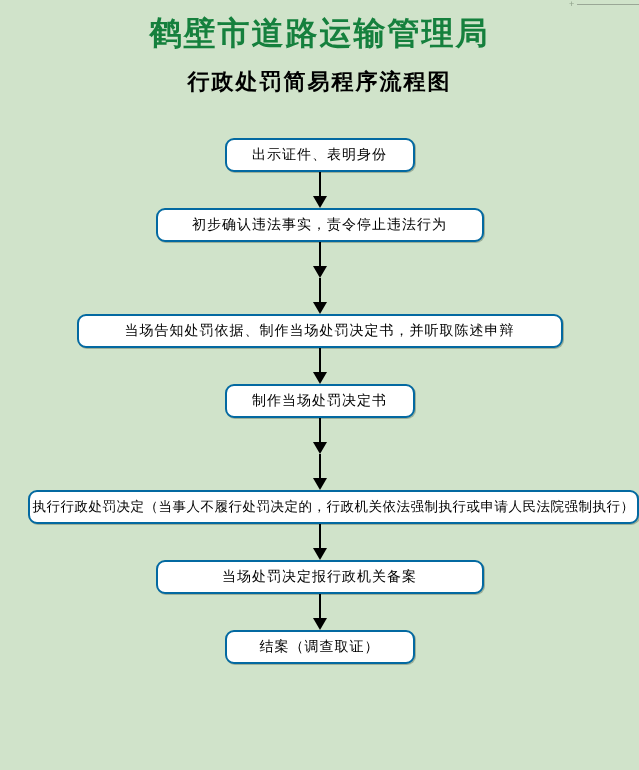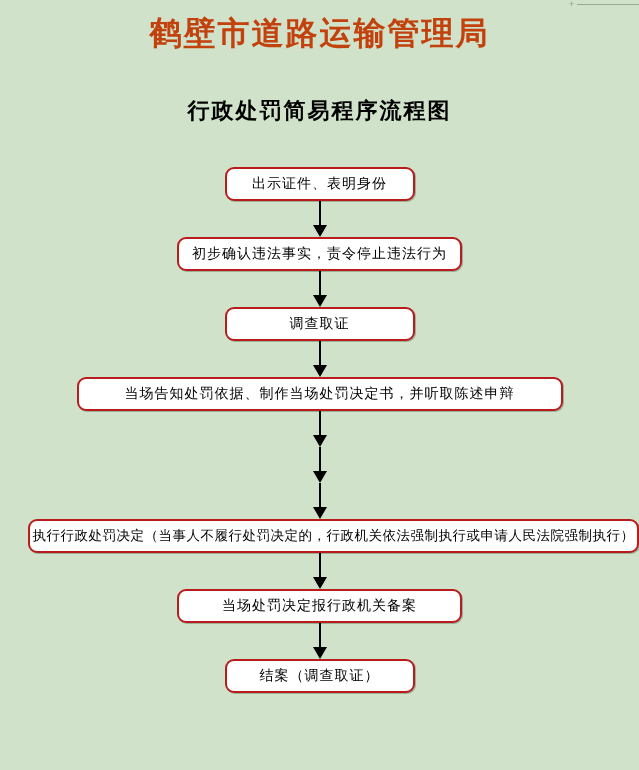--- a/index.html
+++ b/index.html
@@ -20,55 +20,55 @@
     font-size: 9px; color: #8fa18b; line-height: 10px;
   }
 
   .page-title {
     margin-top: 15px;
     text-align: center;
     font-family: "Liberation Serif", "DejaVu Serif", serif;
     font-weight: bold;
     font-size: 32px;
     line-height: 37px;
-    color: #c2410c;
+    color: #15803d;
     letter-spacing: 2px;
   }
   .page-subtitle {
-    margin-top: 46px;
+    margin-top: 17px;
     text-align: center;
     font-weight: bold;
     font-size: 22px;
     line-height: 26px;
     color: #000;
     letter-spacing: 2px;
   }
 
   .flow {
     margin-top: 43px;
     display: flex;
     flex-direction: column;
     align-items: center;
   }
   .node {
     height: 34px;
     background: #ffffff;
-    border: 2px solid #b91c1c;
+    border: 2px solid #0369a1;
     border-radius: 9px;
     display: flex;
     align-items: center;
     justify-content: center;
     font-size: 14px;
     letter-spacing: 1px;
     color: #000;
     white-space: nowrap;
     box-shadow: 1px 1px 0 rgba(60,80,60,0.35);
   }
   .w-narrow { width: 190px; }
-  .w-medium { width: 285px; }
+  .w-medium { width: 328px; }
   .w-wide   { width: 486px; }
   .w-full   { width: 611px; font-size: 13.5px; letter-spacing: 0.5px; margin-left: 28px; }
 
   .arrow {
     position: relative;
     width: 16px;
     height: 36px;
   }
   .arrow::before {
     content: "";
@@ -97,24 +97,24 @@
 </div>
 
 <div class="page-title">鹤壁市道路运输管理局</div>
 <div class="page-subtitle">行政处罚简易程序流程图</div>
 
 <div class="flow">
   <div class="node w-narrow">出示证件、表明身份</div>
   <div class="arrow"></div>
   <div class="node w-medium">初步确认违法事实，责令停止违法行为</div>
   <div class="arrow"></div>
-  <div class="node w-narrow">调查取证</div>
   <div class="arrow"></div>
   <div class="node w-wide">当场告知处罚依据、制作当场处罚决定书，并听取陈述申辩</div>
   <div class="arrow"></div>
+  <div class="node w-narrow">制作当场处罚决定书</div>
   <div class="arrow"></div>
   <div class="arrow"></div>
   <div class="node w-full">执行行政处罚决定（当事人不履行处罚决定的，行政机关依法强制执行或申请人民法院强制执行）</div>
   <div class="arrow"></div>
   <div class="node w-medium">当场处罚决定报行政机关备案</div>
   <div class="arrow"></div>
   <div class="node w-narrow">结案（调查取证）</div>
 </div>
 
 </body></html>

